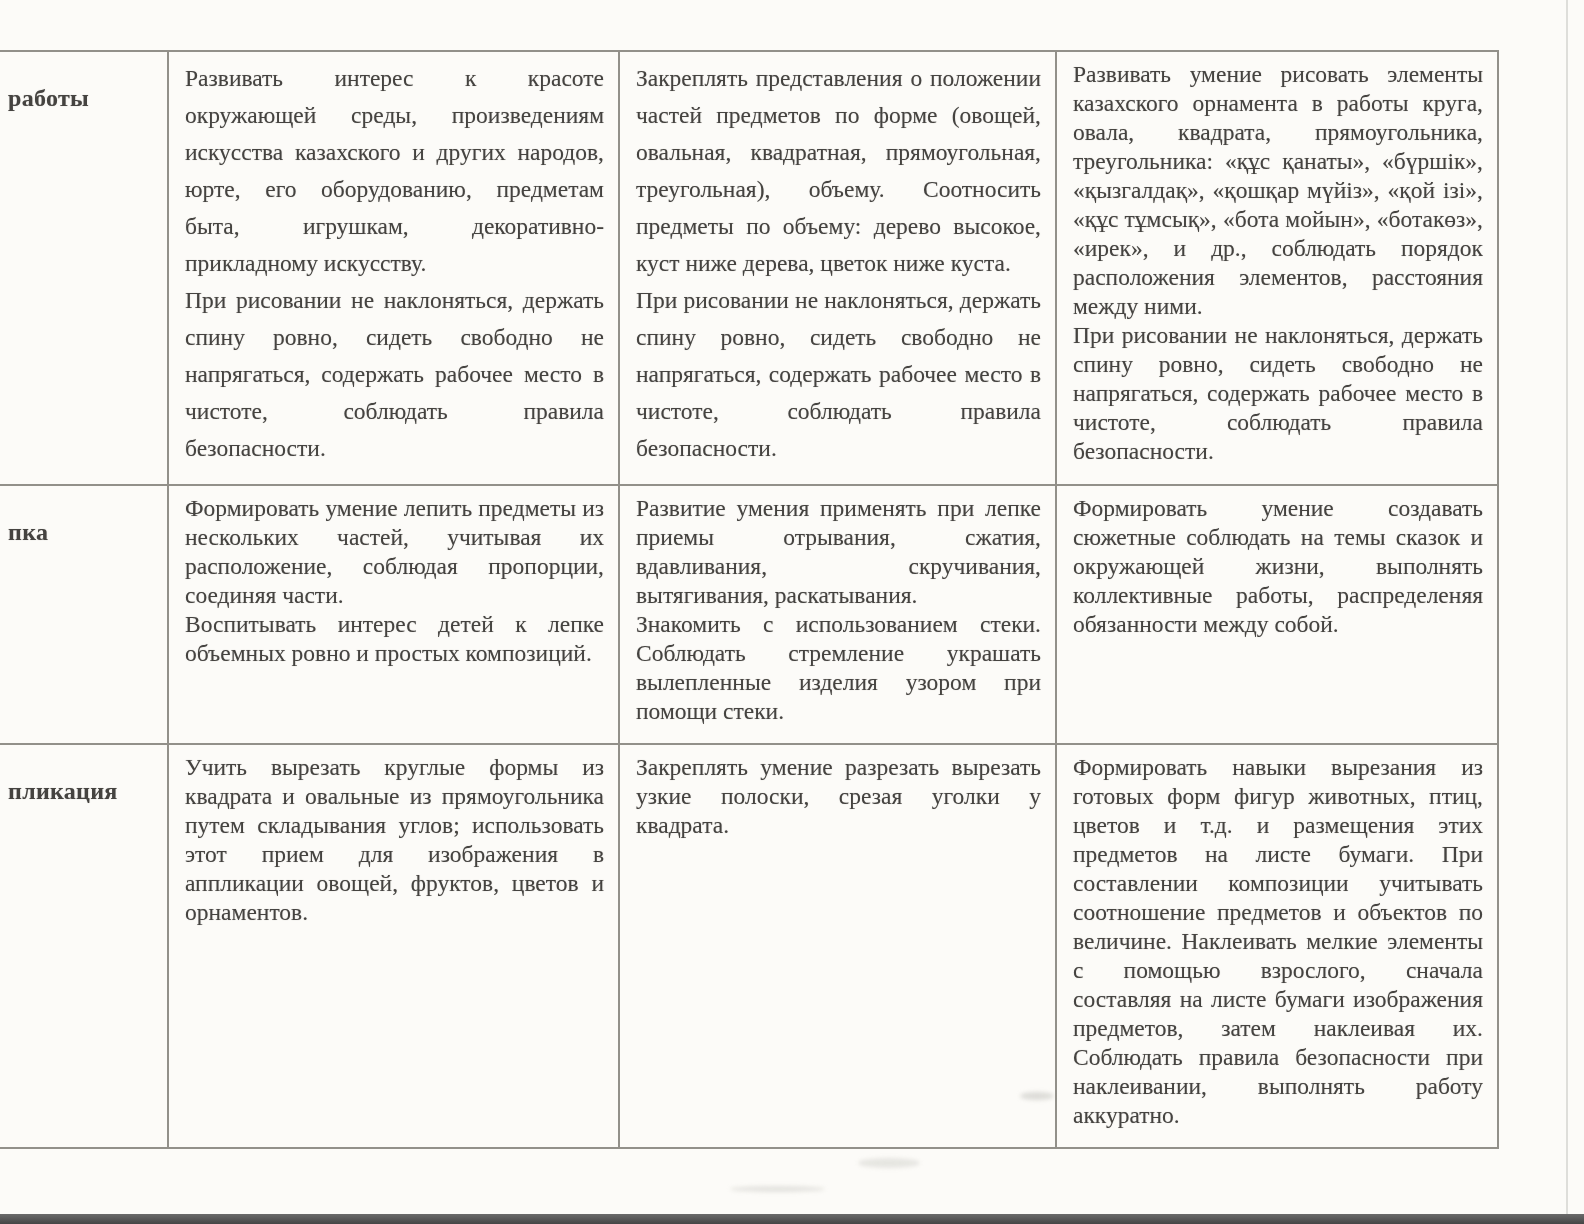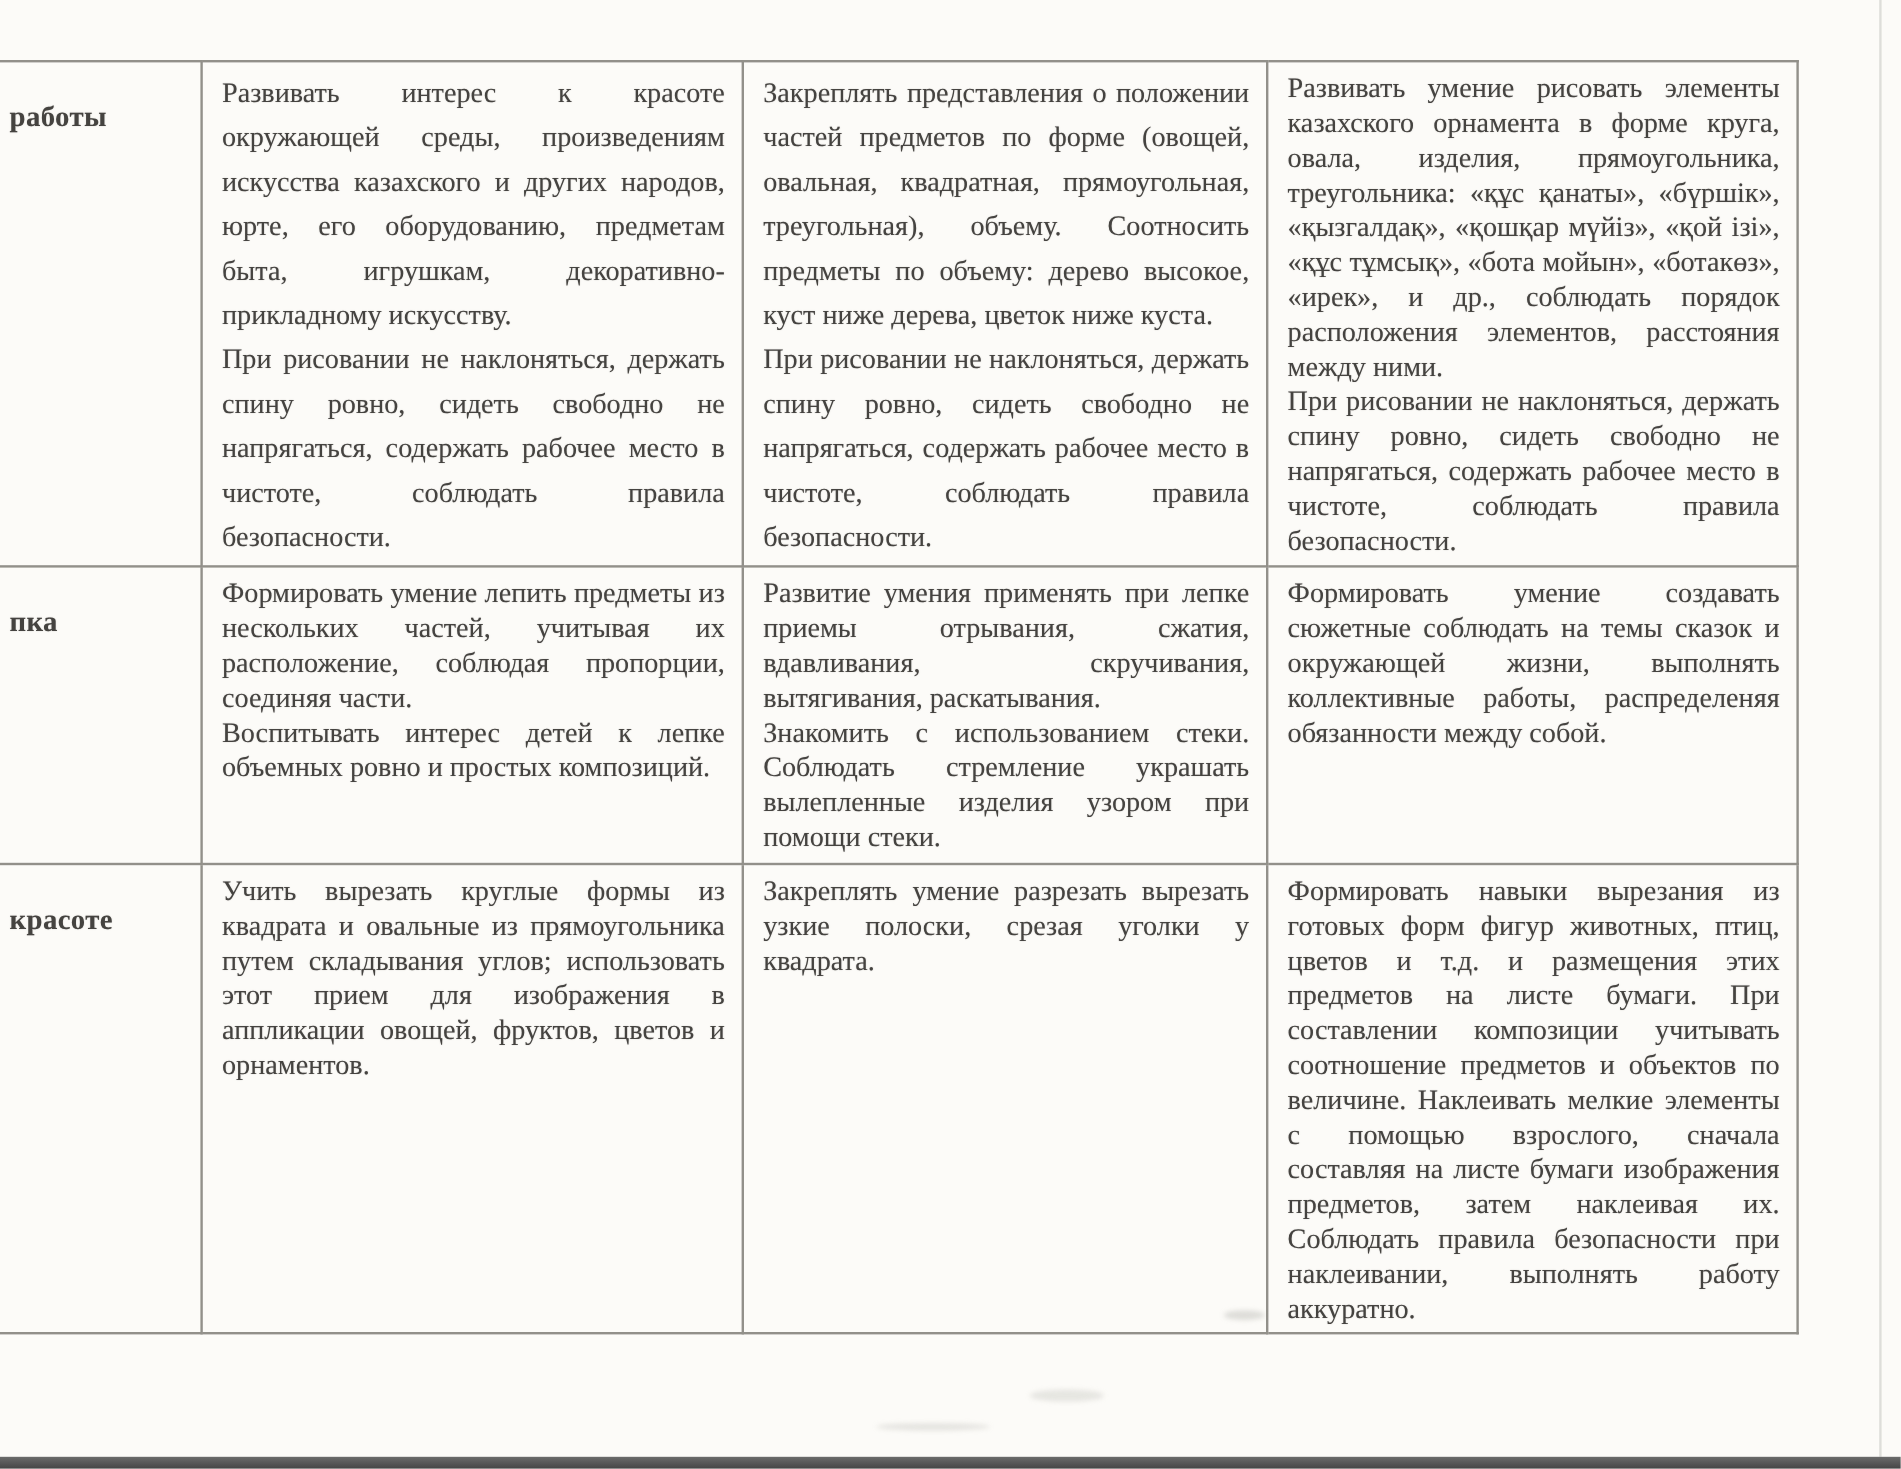--- a/index.html
+++ b/index.html
@@ -25,21 +25,21 @@
     border-collapse: collapse;
     table-layout: fixed;
     width: 1570px;
   }
   td {
     border: 2px solid #92908a;
     vertical-align: top;
     color: #454340;
     text-align: justify;
     overflow: hidden;
-    padding: 8px 14px 4px 16px;
+    padding: 8px 14px 17px 16px;
     font-size: 23.5px;
     text-shadow: 0 0 1px rgba(84, 82, 78, 0.38);
   }
   td.rowhead {
     font-weight: bold;
     font-size: 24px;
     text-align: left;
     padding: 33px 4px 0 79px;
     letter-spacing: 0.3px;
   }
@@ -91,21 +91,21 @@
       </td>
       <td class="lh-lg">
         <p>Развивать интерес к красоте окружающей среды, произведениям искусства казахского и других народов, юрте, его оборудованию, предметам быта, игрушкам, декоративно-прикладному искусству.</p>
         <p>При рисовании не наклоняться, держать спину ровно, сидеть свободно не напрягаться, содержать рабочее место в чистоте, соблюдать правила безопасности.</p>
       </td>
       <td class="lh-lg">
         <p>Закреплять представления о положении частей предметов по форме (овощей, овальная, квадратная, прямоугольная, треугольная), объему. Соотносить предметы по объему: дерево высокое, куст ниже дерева, цветок ниже куста.</p>
         <p>При рисовании не наклоняться, держать спину ровно, сидеть свободно не напрягаться, содержать рабочее место в чистоте, соблюдать правила безопасности.</p>
       </td>
       <td class="lh-sm">
-        <p>Развивать умение рисовать элементы казахского орнамента в форме круга, овала, изделия, прямоугольника, треугольника: «құс қанаты», «бүршік», «қызгалдақ», «қошқар мүйіз», «қой ізі», «құс тұмсық», «бота мойын», «ботакөз», «ирек», и др., соблюдать порядок расположения элементов, расстояния между ними.</p>
+        <p>Развивать умение рисовать элементы казахского орнамента в работы круга, овала, квадрата, прямоугольника, треугольника: «құс қанаты», «бүршік», «қызгалдақ», «қошқар мүйіз», «қой ізі», «құс тұмсық», «бота мойын», «ботакөз», «ирек», и др., соблюдать порядок расположения элементов, расстояния между ними.</p>
         <p>При рисовании не наклоняться, держать спину ровно, сидеть свободно не напрягаться, содержать рабочее место в чистоте, соблюдать правила безопасности.</p>
       </td>
     </tr>
 
     <tr style="height:248px">
       <td class="rowhead">
         <span>пка</span>
       </td>
       <td class="lh-sm">
         <p>Формировать умение лепить предметы из нескольких частей, учитывая их расположение, соблюдая пропорции, соединяя части.</p>
@@ -115,21 +115,21 @@
         <p>Развитие умения применять при лепке приемы отрывания, сжатия, вдавливания, скручивания, вытягивания, раскатывания.</p>
         <p>Знакомить с использованием стеки. Соблюдать стремление украшать вылепленные изделия узором при помощи стеки.</p>
       </td>
       <td class="lh-sm">
         <p>Формировать умение создавать сюжетные соблюдать на темы сказок и окружающей жизни, выполнять коллективные работы, распределеняя обязанности между собой.</p>
       </td>
     </tr>
 
     <tr style="height:362px">
       <td class="rowhead">
-        <span>красоте</span>
+        <span>пликация</span>
       </td>
       <td class="lh-sm">
         <p>Учить вырезать круглые формы из квадрата и овальные из прямоугольника путем складывания углов; использовать этот прием для изображения в аппликации овощей, фруктов, цветов и орнаментов.</p>
       </td>
       <td class="lh-sm">
         <p>Закреплять умение разрезать вырезать узкие полоски, срезая уголки у квадрата.</p>
       </td>
       <td class="lh-sm">
         <p>Формировать навыки вырезания из готовых форм фигур животных, птиц, цветов и т.д. и размещения этих предметов на листе бумаги. При составлении композиции учитывать соотношение предметов и объектов по величине. Наклеивать мелкие элементы с помощью взрослого, сначала составляя на листе бумаги изображения предметов, затем наклеивая их. Соблюдать правила безопасности при наклеивании, выполнять работу аккуратно.</p>
       </td>

